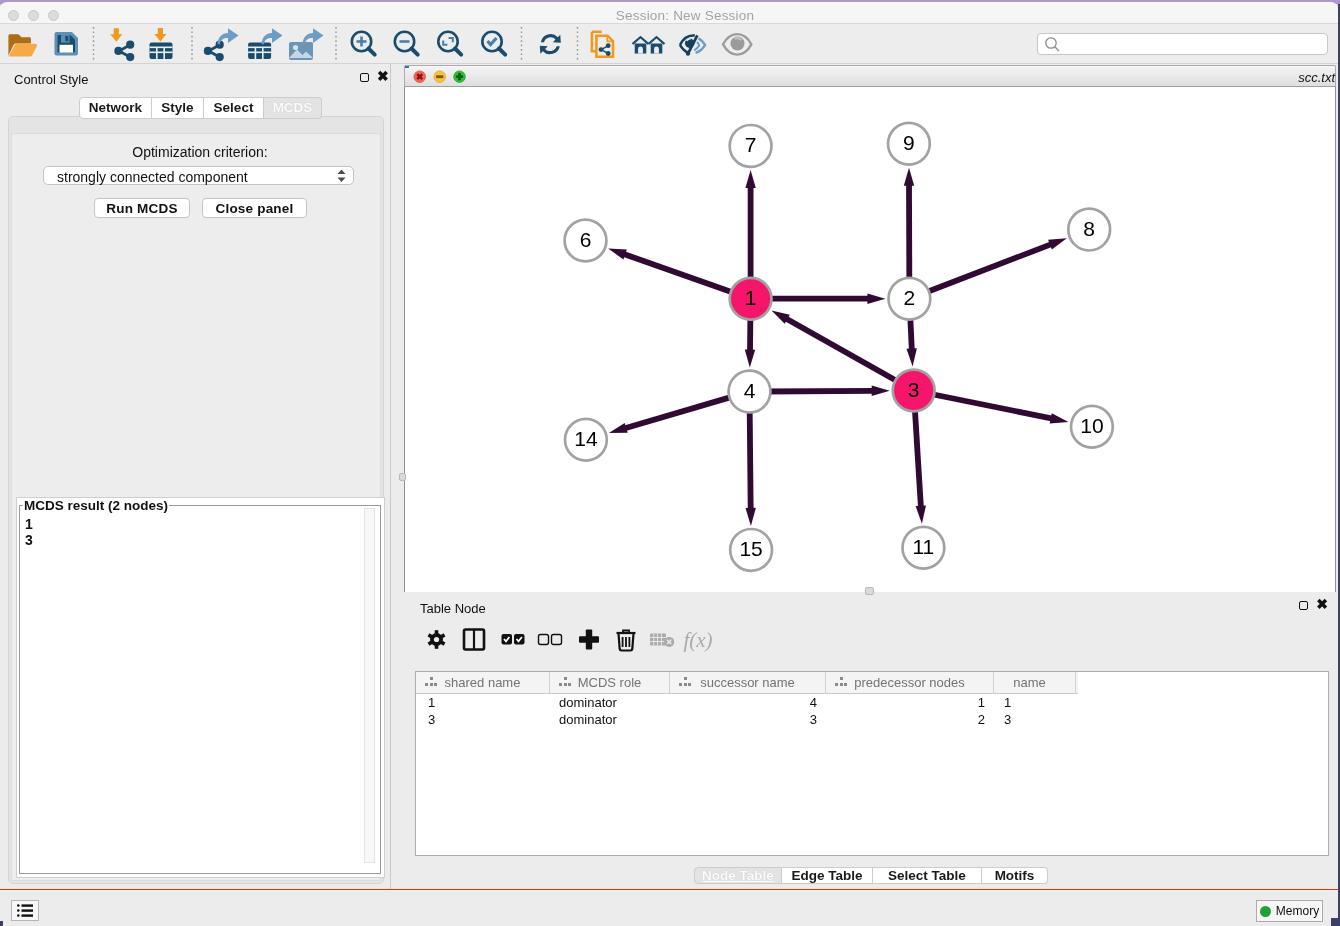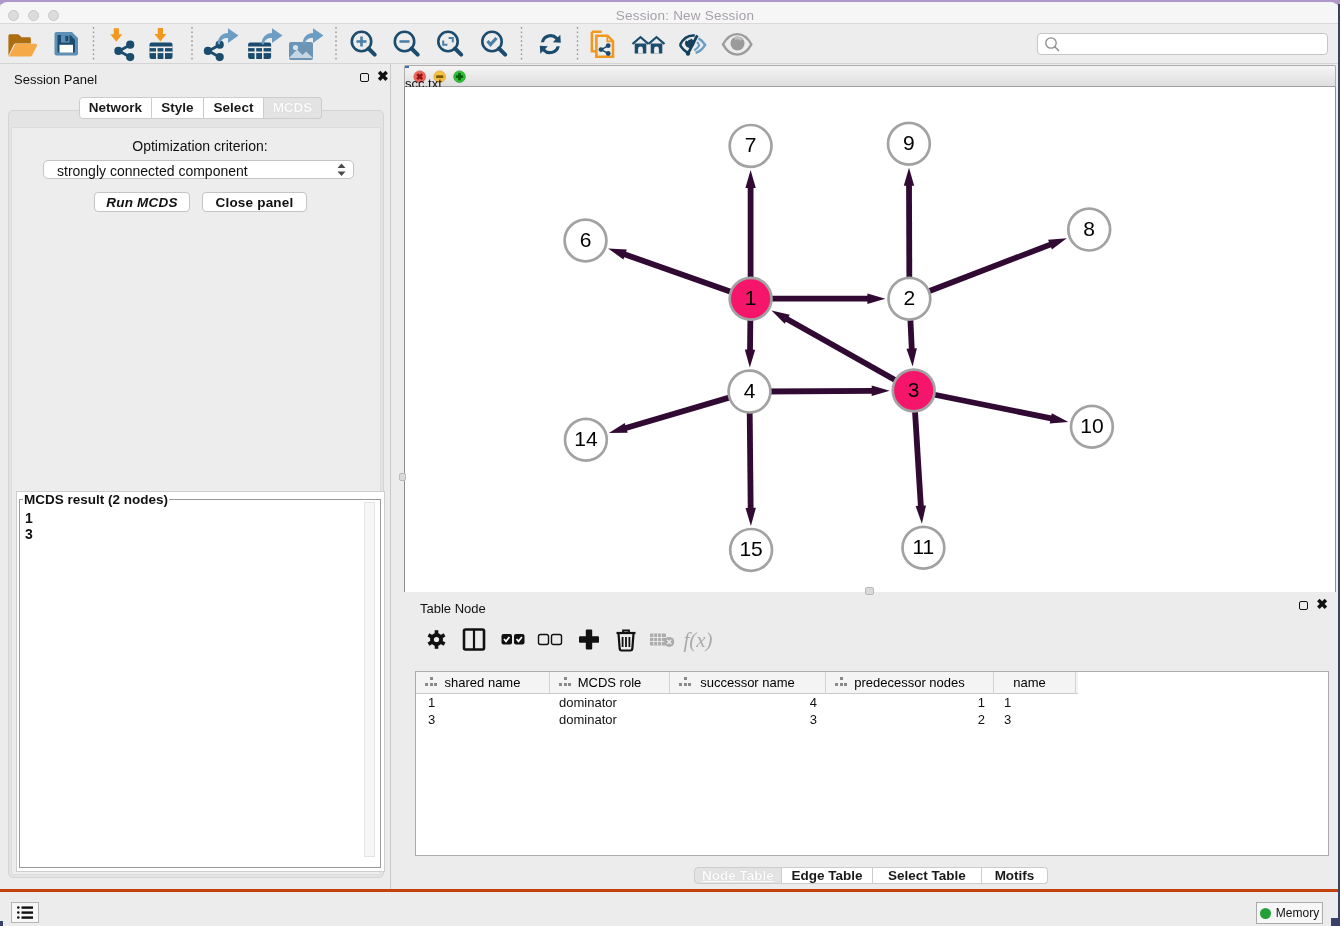--- a/index.html
+++ b/index.html
@@ -9,45 +9,45 @@
 
 #desktop-top { position:absolute; left:0; top:0; width:1340px; height:4px; background:#B097C9; }
 #titlebar { position:absolute; left:0; top:2px; width:1338px; height:21px; background:#F6F6F6; border-radius:7px 7px 0 0; }
 .tl { position:absolute; top:8px; width:11px; height:11px; border-radius:50%; background:#DCDCDC; border:1px solid #C9C9C9; }
 #title-text { position:absolute; top:5.5px; left:0; width:1338px; text-align:center; font-size:13.5px; color:#A7A0AA; letter-spacing:0.2px;margin-left:16px; }
 #toolbar { position:absolute; left:0; top:23px; width:1338px; height:41px; background:#EDEDED; border-top:1px solid #D9D9D9; border-bottom:1px solid #D4D4D4; }
 #searchbox { position:absolute; left:1037px; top:9px; width:291px; height:22px; background:#FFF; border:1px solid #C6C6C6; border-radius:4px; }
 
 #cpanel { position:absolute; left:0; top:64px; width:391px; height:825px; background:#ECECEC; border-right:1px solid #C9C9C9; }
 #cp-title { position:absolute; left:14px; top:8px; font-size:13px; color:#111; }
-#cp-tabpane { position:absolute; left:8px; top:46px; width:376px; height:768px; background:#E4E4E4; border:1px solid #D4D4D4; border-radius:5px; }
+#cp-tabpane { position:absolute; left:8px; top:52px; width:376px; height:768px; background:#E4E4E4; border:1px solid #D4D4D4; border-radius:5px; }
 #cp-inner { position:absolute; left:2px; top:16px; width:370px; height:748px; background:#EDEDED; border:1px solid #DCDCDC; }
 .tabrow { position:absolute; top:33px; left:79px; height:21px; display:flex; }
 .tab { height:21.5px; line-height:20px; text-align:center; font-size:13.5px; font-weight:bold; color:#1A1A1A; background:#FFF; border-top:1px solid #CCC; border-bottom:1px solid #CCC; border-right:1px solid #CCC; }
 .tab.first { border-left:1px solid #CCC; border-radius:4px 0 0 4px; }
 .tab.last { border-radius:0 4px 4px 0; }
 .tab.sel { background:#E3E3E3; color:#FCFCFC; text-shadow:0 0 1px #bbb; }
 
 #netwin { position:absolute; left:404px; top:65px; width:932px; height:527px; }
 #netwin-title { position:absolute; left:0; top:0; width:932px; height:22px; background:linear-gradient(#F5F5F5,#DEDEDE); border:1px solid #ACACAC; border-bottom:1px solid #A0A0A0; border-radius:2px 2px 0 0; }
-#netwin-title .wt { position:absolute; width:100%; text-align:left; top:10px; font-size:13px; color:#111; }
+#netwin-title .wt { position:absolute; width:100%; text-align:right; top:4px; font-size:13px; color:#111;font-style:italic; }
 #canvas { position:absolute; left:0; top:22px; width:932px; height:505px; background:#FFF; border:1px solid #8E8E8E; border-top:none; border-bottom:none; }
 
 #tpanel { position:absolute; left:404px; top:592px; width:936px; height:297px; background:#ECECEC; }
 #tp-title { position:absolute; left:16px; top:9px; font-size:13px; color:#111; }
 #tp-toolbar { position:absolute; left:12px; top:30px; width:1312px; height:36px; }
 #tp-table { position:absolute; left:11px; top:79px; width:914px; height:185px; background:#FFF; border:1px solid #ADADAD; }
 .tabrow2 { position:absolute; top:274.5px; left:290px; height:18px; display:flex; }
 
-#statusbar { position:absolute; left:0; top:889px; width:1338px; height:37px; background:#ECECEC; border-top:3px solid #c2410c; }
+#statusbar { position:absolute; left:0; top:889px; width:1338px; height:37px; background:#ECECEC; border-top:1px solid #c2410c; }
 #memorybtn { position:absolute; left:1256px; top:10px; width:67px; height:22px; background:#F7F7F7; border:1px solid #ABABAB; font-size:12px; text-align:center; line-height:20px; color:#111; }
 #listbtn { position:absolute; left:11px; top:10px; width:28px; height:21px; background:#F7F7F7; border:1px solid #B5B5B5; }
 #desktop-right { position:absolute; right:0; top:4px; width:2px; height:922px; background:#3A4066; }
 .thead { position:absolute; left:0; top:0; width:662px; height:22px; background:#F4F4F4; border-bottom:1px solid #C9C9C9; }
-.th { position:absolute; top:0; height:22px; border-right:1px solid #D2D2D2; font-size:13px; color:#000000; text-align:center; line-height:22px; }
+.th { position:absolute; top:0; height:22px; border-right:1px solid #D2D2D2; font-size:13px; color:#737373; text-align:center; line-height:22px; }
 .thl { }
 .treeic { position:absolute; left:9px; top:5px; width:12px; height:11px; }
 .treeic::before { content:""; position:absolute; left:4.5px; top:0; width:3.2px; height:3.2px; background:#8A8A8A; }
 .treeic::after { content:""; position:absolute; left:0; top:6px; width:12px; height:3px;
   background:linear-gradient(90deg,#8A8A8A 0 3px,transparent 3px 4.6px,#8A8A8A 4.6px 7.6px,transparent 7.6px 9.2px,#8A8A8A 9.2px 12px); }
 .trow { position:absolute; left:0; width:914px; height:16.5px; font-size:13px; color:#111; line-height:16.5px; }
 #dropdown { position:absolute; left:31px; top:32px; width:311px; height:19px; background:#FFF; border:1px solid #C4C4C4; border-radius:5px; font-size:14px; color:#111; padding:0.5px 0 0 13px; line-height:18px; }
 .macbtn { position:absolute; height:20px; background:#FFF; border:1px solid #C4C4C4; border-radius:4px; font-family:"Liberation Sans",sans-serif; font-size:13.5px; font-weight:bold; color:#111; letter-spacing:0.2px; }
 #mcds-scroll { position:absolute; left:4px; top:363px; width:369px; height:381px; background:#FFF; border:1px solid #CFCFCF; }
 #mcds-fs { position:absolute; left:2px; top:0px; width:362px; height:376px; border:1px solid #9A9A9A; margin:0;font-weight:bold; }
@@ -224,33 +224,33 @@
 </g>
 </svg>
 <div id="searchbox">
       <svg width="20" height="20" viewBox="0 0 20 20" style="position:absolute;left:5px;top:1px;">
   <circle cx="8" cy="8" r="5.2" fill="none" stroke="#8A8A8A" stroke-width="1.3"></circle>
   <line x1="11.8" y1="11.8" x2="16" y2="16" stroke="#8A8A8A" stroke-width="1.3"></line>
 </svg>
     </div>
 </div>
 <div id="cpanel">
-  <div id="cp-title">Session Panel</div>
+  <div id="cp-title">Control Style</div>
   <div style="position:absolute;left:360px;top:9px;width:9px;height:9px;border:1.5px solid #111;border-radius:2px;"></div>
   <div style="position:absolute;left:377px;top:4px;font-size:14px;font-weight:bold;color:#111;">✖</div>
   <div id="cp-tabpane">
       <div id="cp-inner">
     <div style="position:absolute;left:4px;top:10px;width:100%;text-align:center;font-size:14px;color:#111;">Optimization criterion:</div>
     <div id="dropdown">strongly connected component
       <svg width="11" height="16" viewBox="0 0 11 16" style="position:absolute;right:6px;top:1px;">
         <path d="M1.5 6 L5.5 1.6 L9.5 6 Z" fill="#4A4A4A"></path>
             <path d="M1.5 9.5 L5.5 13.9 L9.5 9.5 Z" fill="#4A4A4A"></path>
       </svg>
     </div>
-    <button class="macbtn" style="left:82px;top:64px;width:96px;font-style:italic;">Run MCDS</button>
+    <button class="macbtn" style="left:82px;top:64px;width:96px;">Run MCDS</button>
     <button class="macbtn" style="left:190px;top:64px;width:105px;">Close panel</button>
     <div id="mcds-scroll">
       <fieldset id="mcds-fs">
             <legend>MCDS result (2 nodes)</legend>
         <div style="padding:2.5px 0 0 5px;font-size:14px;line-height:16.4px;color:#111;">1<br>3</div>
       </fieldset>
       <div id="mcds-sb"></div>
     </div>
   </div>
     </div>

